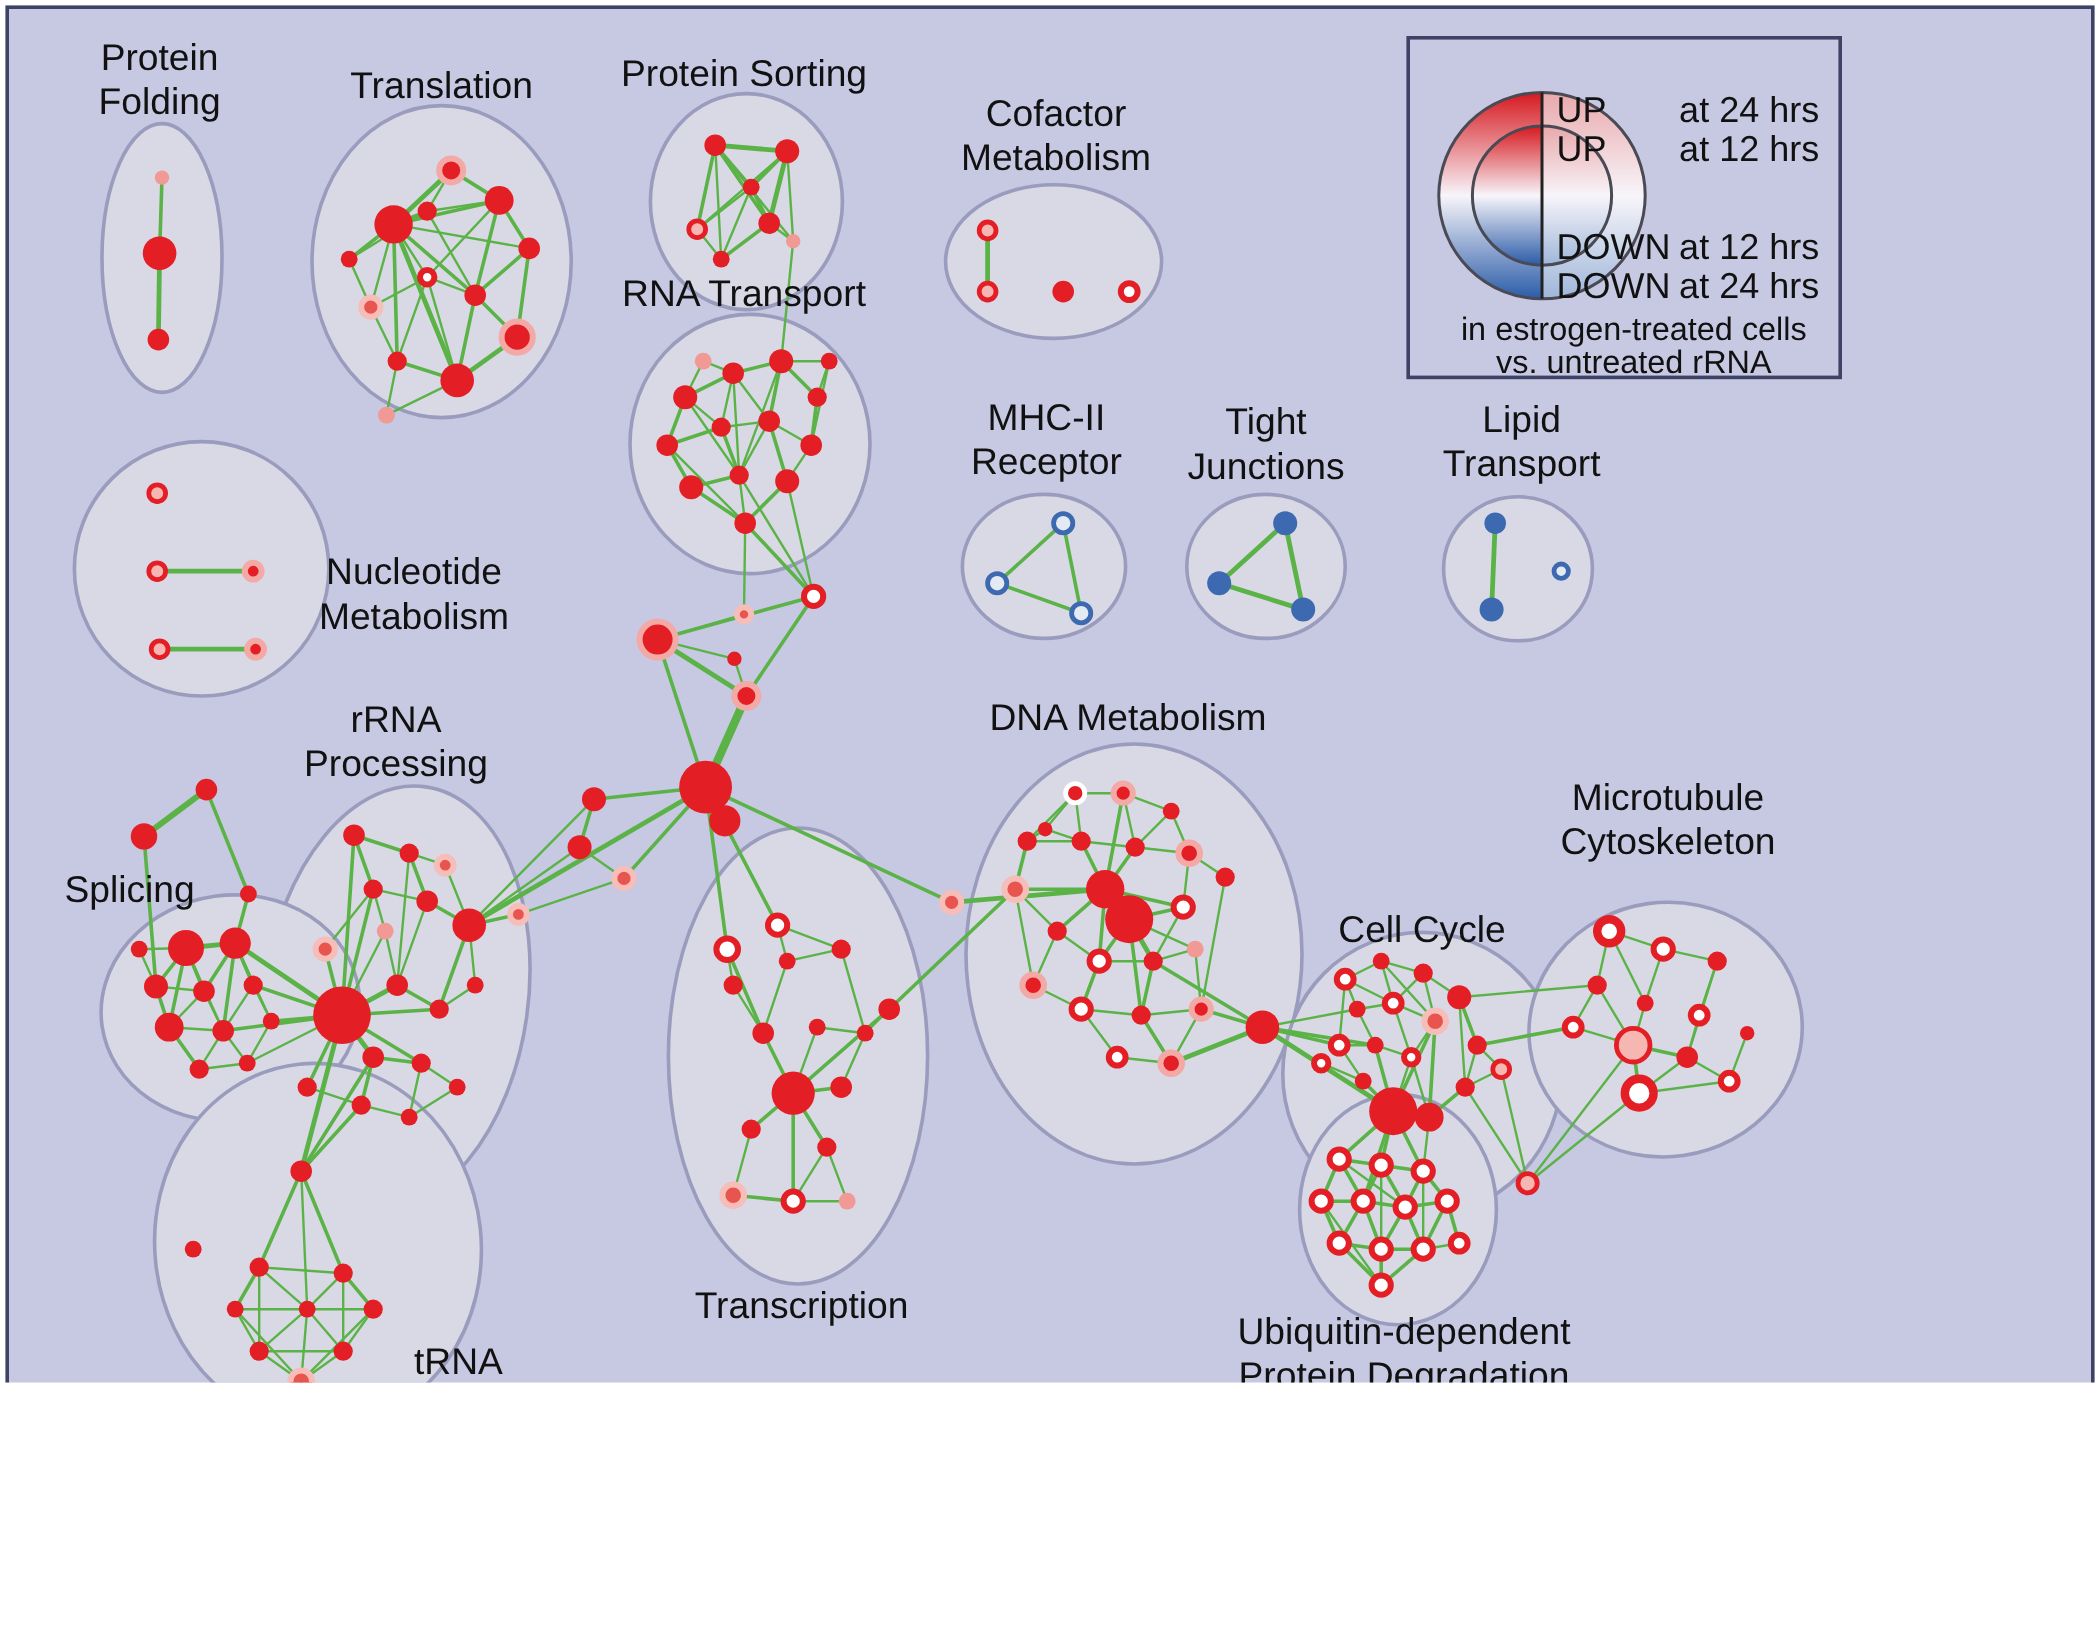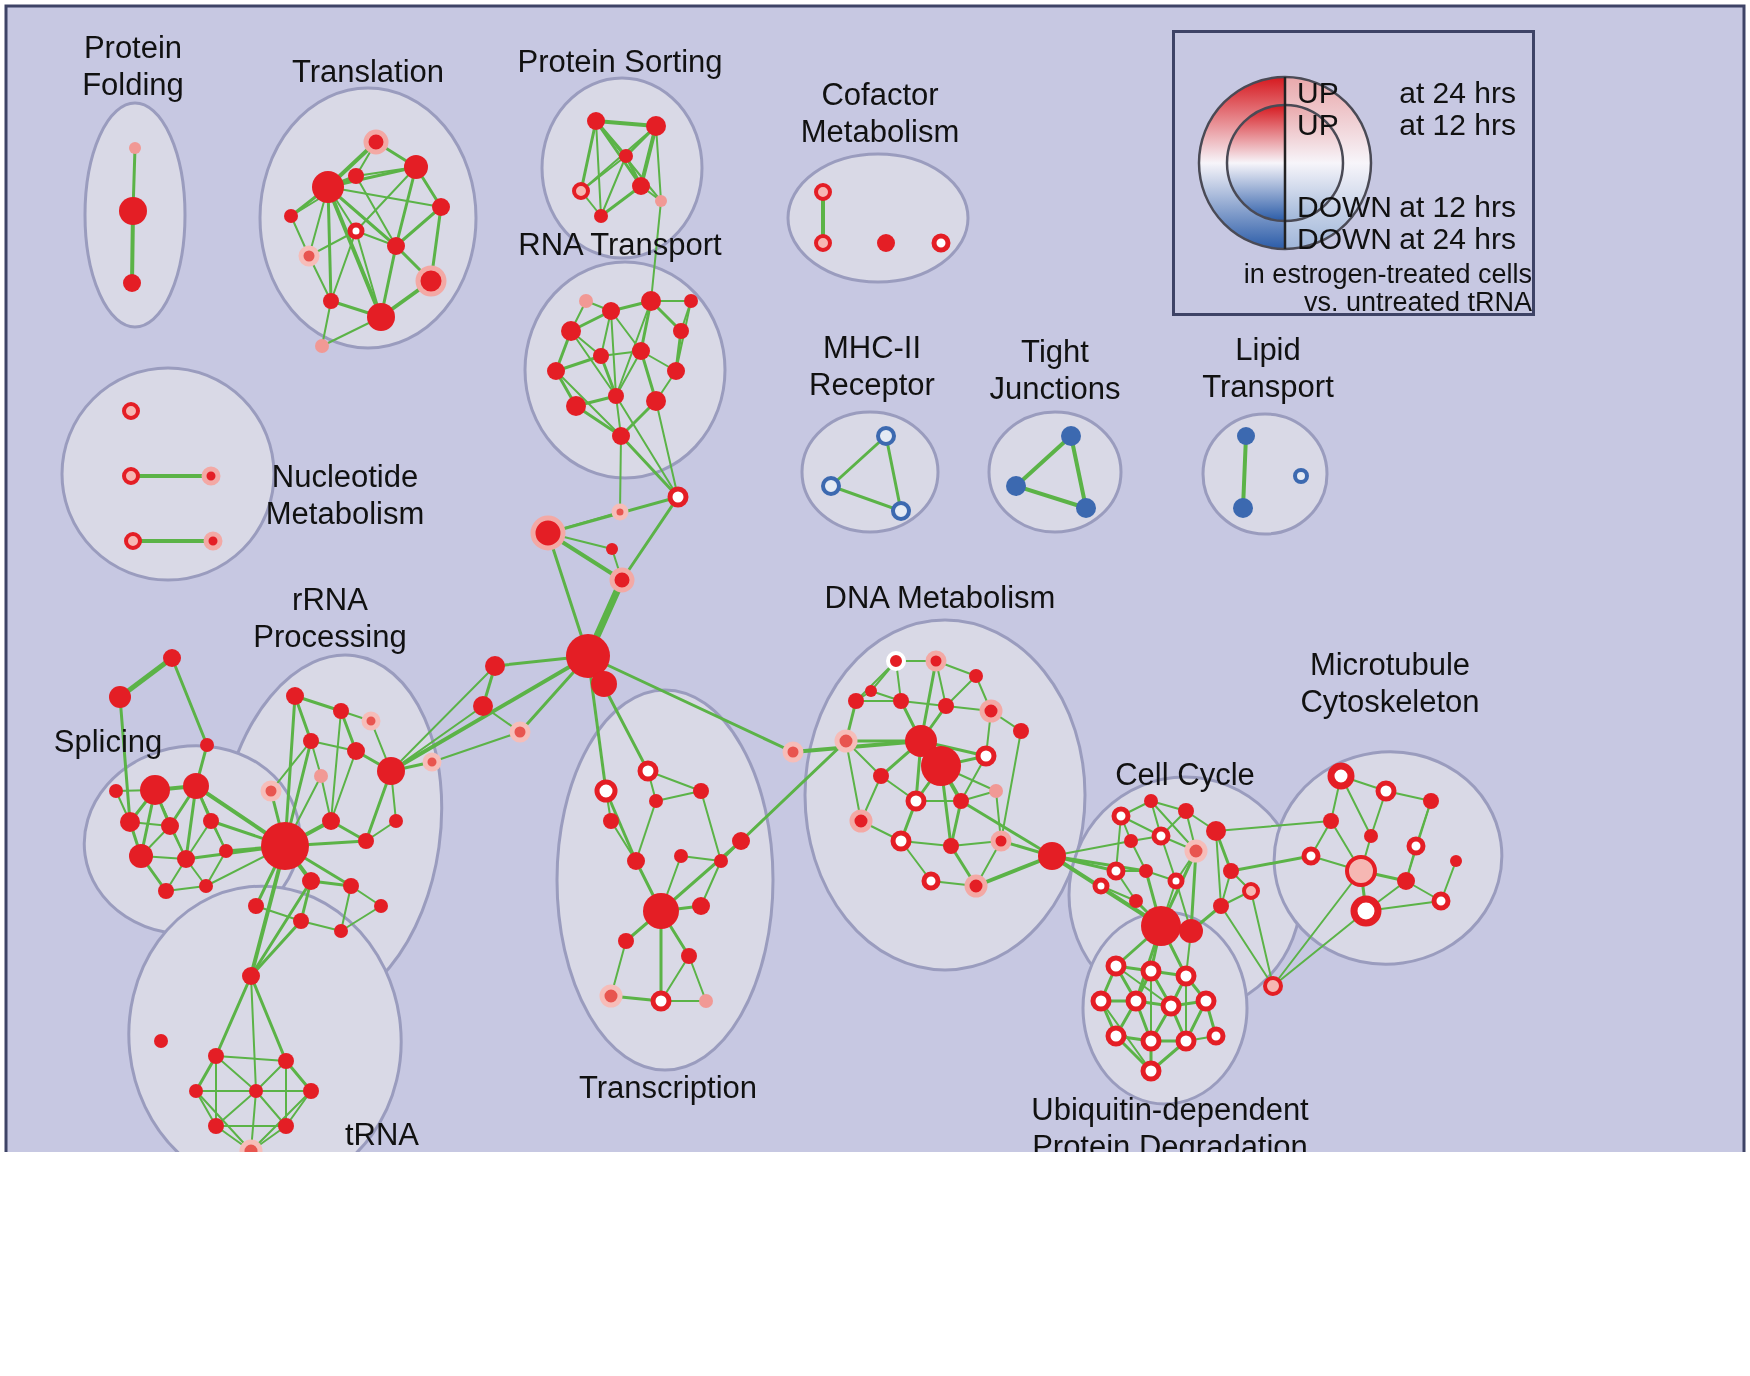--- a/index.html
+++ b/index.html
@@ -2,21 +2,21 @@
 <html><head>
 <meta charset="utf-8">
 <style>
   html,body{margin:0;padding:0;background:#ffffff;}
   #figure{position:relative;width:1750px;height:1152px;font-family:"Liberation Sans",sans-serif;overflow:hidden;}
   #net-svg{position:absolute;left:0;top:0;display:block;}
   #legend{position:absolute;left:1172px;top:30px;width:363px;height:286px;box-sizing:border-box;border:3px solid #3e4366;}
   #legend-dial{position:absolute;left:0;top:0;}
   .legend-row{position:absolute;left:0;right:0;display:flex;justify-content:space-between;
               padding:0 16px 0 122px;font-size:30px;color:#111;line-height:32px;}
-  .legend-caption{position:absolute;left:16px;right:0;text-align:right;font-size:27px;color:#111;line-height:30px;}
+  .legend-caption{position:absolute;left:16px;right:0;text-align:center;font-size:27px;color:#111;line-height:30px;}
 </style>
 </head>
 <body>
 
 <div id="figure">
   <svg id="net-svg" width="1750" height="1376" viewBox="0 0 1750 1376">
       <rect x="0" y="0" width="1750" height="1376" fill="#ffffff"></rect>
       <rect x="6" y="6" width="1738" height="1364" fill="#c7c8e2" stroke="#3e4366" stroke-width="3"></rect>
       <ellipse cx="135" cy="215" rx="50" ry="112" fill="#d9d9e6" stroke="#9a9cbe" stroke-width="3"></ellipse>
       <ellipse cx="368" cy="218" rx="108" ry="130" fill="#d9d9e6" stroke="#9a9cbe" stroke-width="3"></ellipse>
@@ -671,15 +671,15 @@
     </div>
     <div class="legend-row" style="top:158px">
       <span>DOWN</span>
       <span>at 12 hrs</span>
     </div>
     <div class="legend-row" style="top:190px">
       <span>DOWN</span>
       <span>at 24 hrs</span>
     </div>
     <div class="legend-caption" style="top:226px">in estrogen-treated cells</div>
-    <div class="legend-caption" style="top:254px">vs. untreated tRNA</div>
+    <div class="legend-caption" style="top:254px">vs. untreated rRNA</div>
   </div>
 </div>
 
 </body></html>

